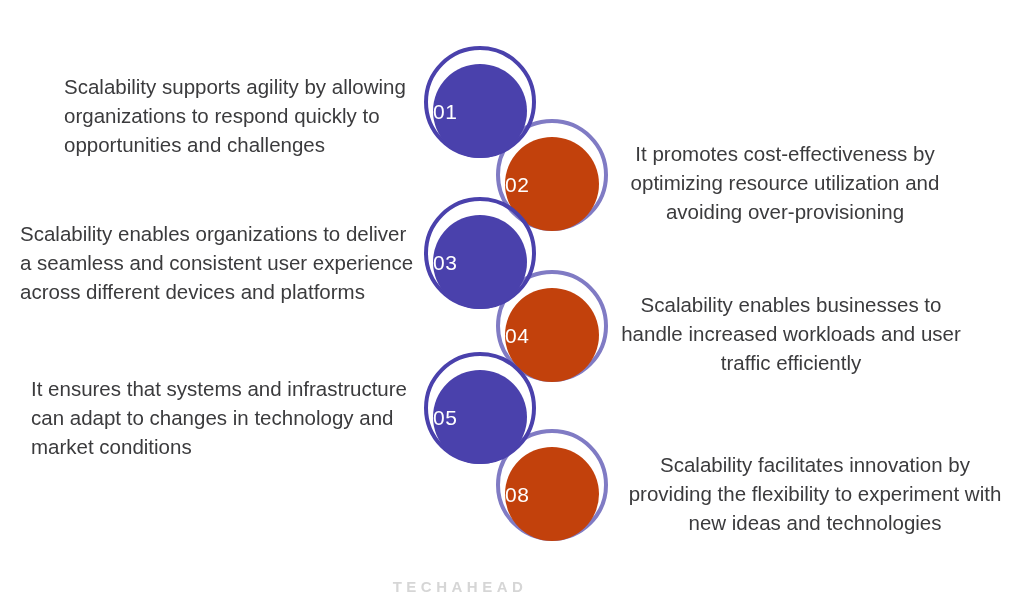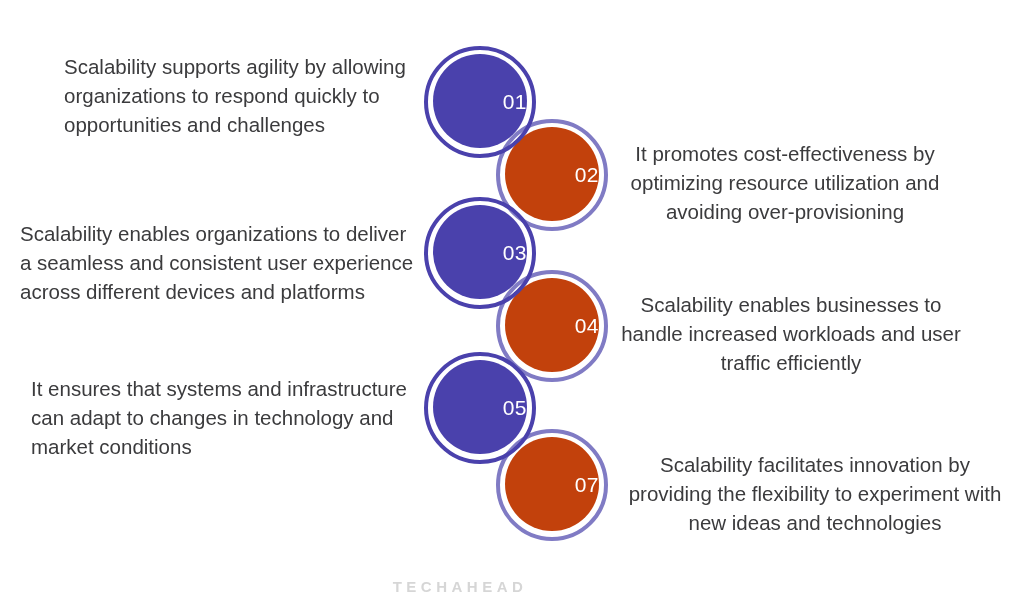--- a/index.html
+++ b/index.html
@@ -39,27 +39,27 @@
     height: 112px;
     border-radius: 50%;
     box-sizing: border-box;
     border-width: 4px;
     border-style: solid;
   }
   
   .node .disc {
     position: absolute;
     left: 9px;
-    top: 8px;
+    top: 18px;
     width: 94px;
     height: 94px;
     border-radius: 50%;
     display: flex;
     align-items: center;
-    justify-content: flex-end;
+    justify-content: flex-start;
   }
   .node .num {
     color: #ffffff;
     font-size: 21px;
     line-height: 1;
     font-weight: 400;
     letter-spacing: 0.5px;
     user-select: none;
   }
 
@@ -95,21 +95,21 @@
     font-weight: bold;
     letter-spacing: 4.5px;
     user-select: none;
   }
 </style>
 </head>
 <body>
 
 <div id="canvas">
 
-  <div class="blurb left" style="left:64px; top:52px; width:352px;">Scalability supports agility by allowing organizations to respond quickly to opportunities and challenges</div>
+  <div class="blurb left" style="left:64px; top:72px; width:352px;">Scalability supports agility by allowing organizations to respond quickly to opportunities and challenges</div>
 
   <div class="blurb right" style="left:620px; top:139px; width:330px;">It promotes cost-effectiveness by optimizing resource utilization and avoiding over-provisioning</div>
 
   <div class="blurb left" style="left:20px; top:219px; width:400px;">Scalability enables organizations to deliver a seamless and consistent user experience across different devices and platforms</div>
 
   <div class="blurb right" style="left:617px; top:290px; width:348px;">Scalability enables businesses to handle increased workloads and user traffic efficiently</div>
 
   <div class="blurb left" style="left:31px; top:374px; width:390px;">It ensures that systems and infrastructure can adapt to changes in technology and market conditions</div>
 
   <div class="blurb right" style="left:620px; top:450px; width:390px;">Scalability facilitates innovation by providing the flexibility to experiment with new ideas and technologies</div>
@@ -124,21 +124,21 @@
   <div class="node light" style="left:496px; top:270px;">
     <span class="ring"></span>
     <span class="disc">
       <span class="num">04</span>
     </span>
   </div>
 
   <div class="node light" style="left:496px; top:429px;">
     <span class="ring"></span>
     <span class="disc">
-      <span class="num">07</span>
+      <span class="num">08</span>
     </span>
   </div>
 
   <div class="node dark" style="left:424px; top:46px;">
     <span class="ring"></span>
     <span class="disc">
       <span class="num">01</span>
     </span>
   </div>
 

